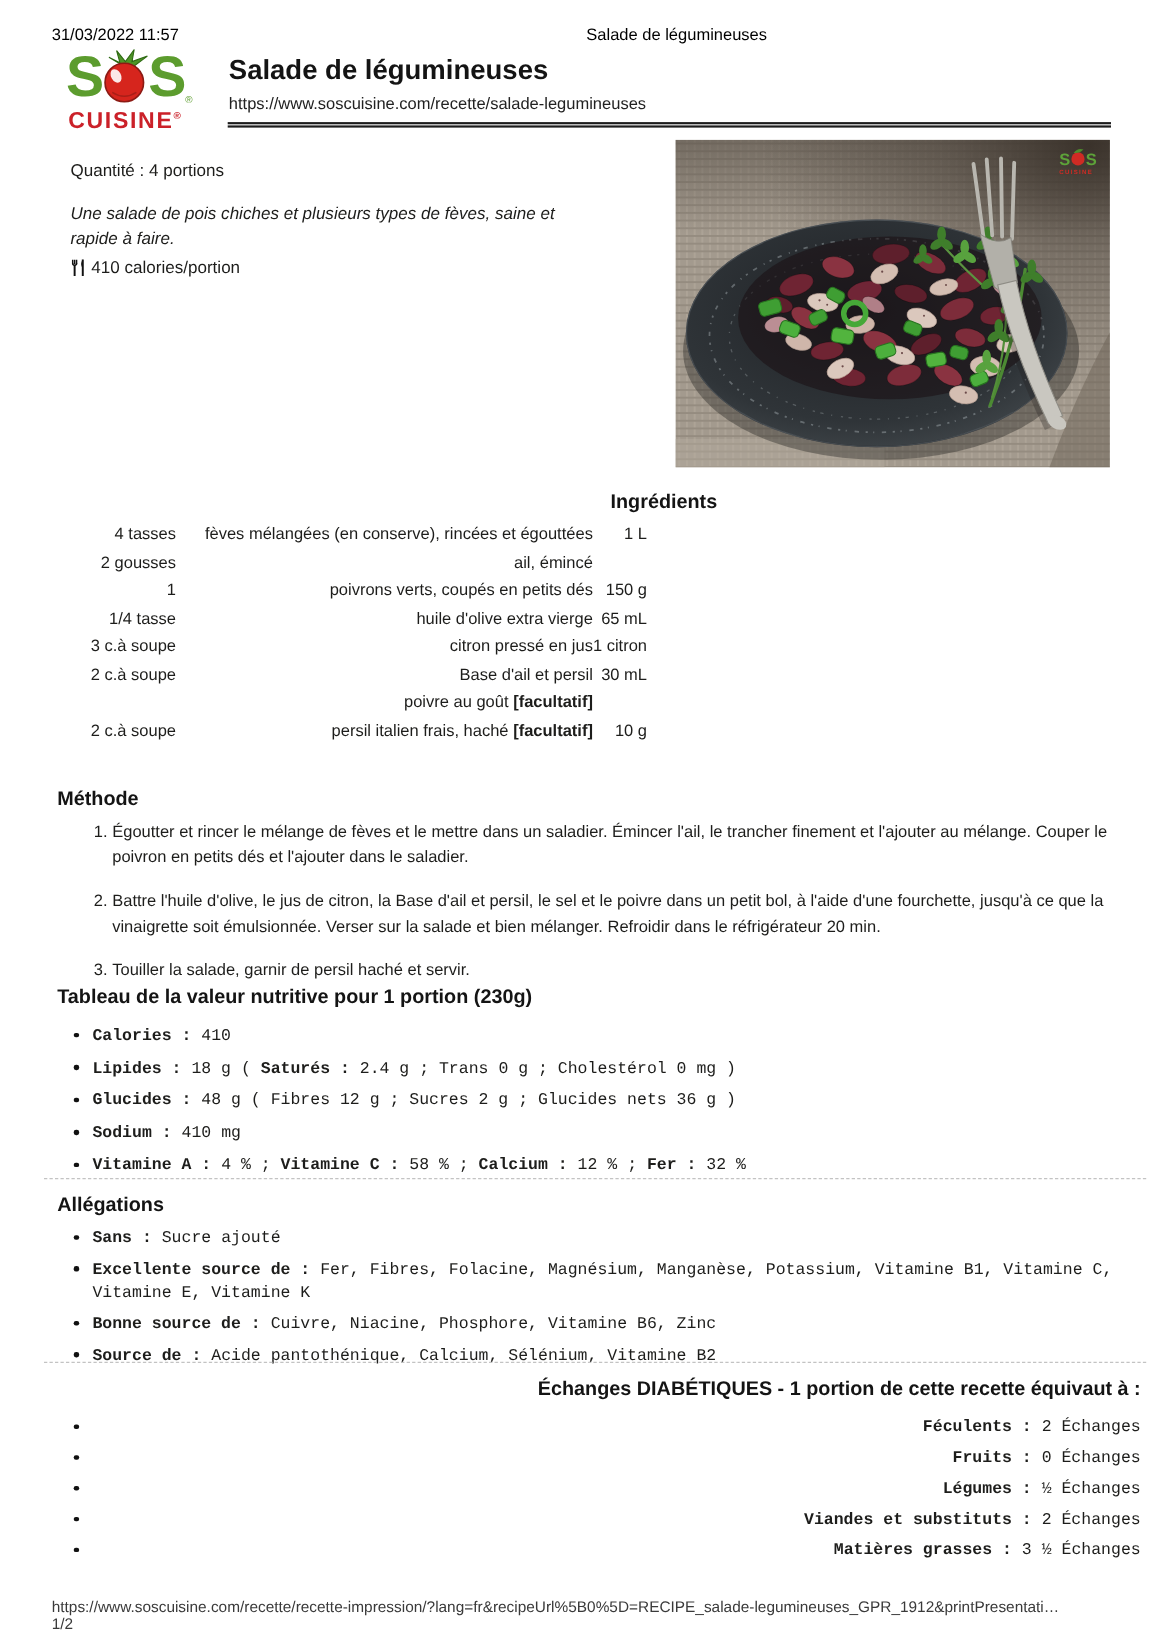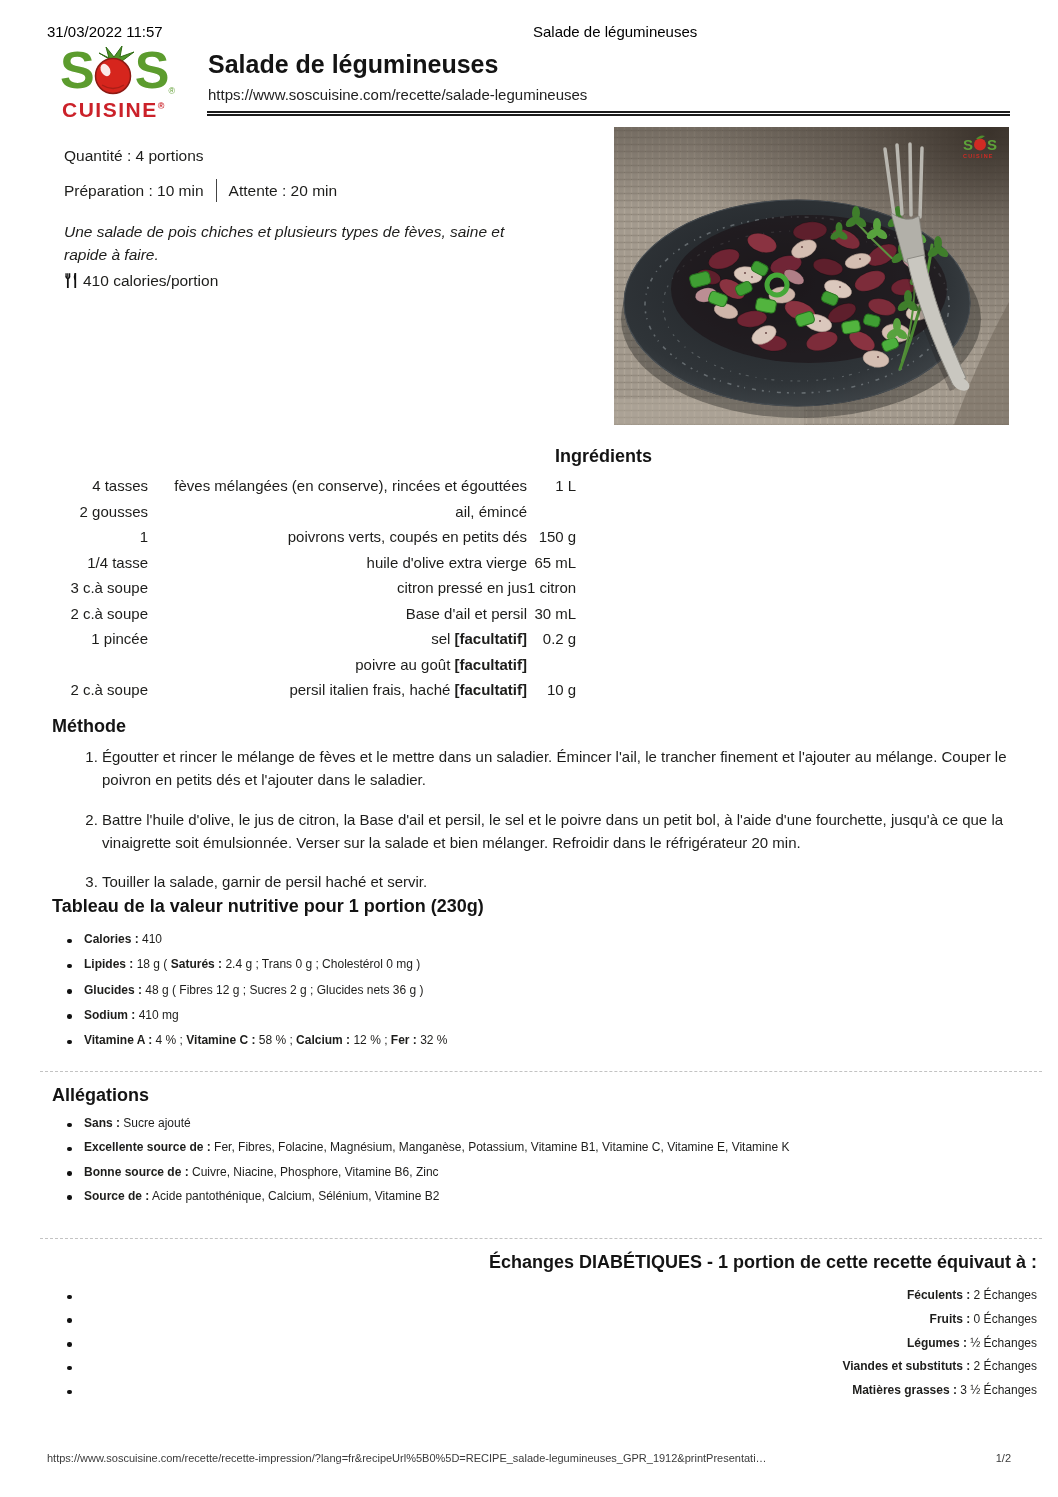--- a/index.html
+++ b/index.html
@@ -1,21 +1,21 @@
 <!DOCTYPE html>
 <html><head>
 <meta charset="utf-8">
 <style>
   html,body{margin:0;padding:0;background:#fff;}
   .page{position:relative;width:1058px;height:1497px;background:#fff;overflow:hidden;
         font-family:"Liberation Sans","DejaVu Sans",sans-serif;color:#1d1d1b;}
   .abs{position:absolute;}
   
   .hdr{font-size:15px;color:#000;}
-  .ftr{font-size:11px;color:#3a3a3a;}
+  .ftr{font-size:14px;color:#3a3a3a;flex-direction:column;}
   
   .logo{left:60px;top:44px;width:150px;}
   .logo-row{display:flex;align-items:flex-end;line-height:1;}
   .logo-s{font-size:52px;font-weight:700;color:#5c9c2e;letter-spacing:-2px;}
   .logo-reg-s{font-size:9px;color:#5c9c2e;align-self:flex-end;margin-left:1px;}
   .logo-cuisine{font-size:21px;font-weight:700;color:#cb2129;letter-spacing:1.5px;margin-top:2px;margin-left:2px;}
   .logo-cuisine sup{font-size:9px;}
   .tomato{margin:0 -3px -4px -3px;}
   
   .title-block{left:208px;top:50px;}
@@ -28,30 +28,30 @@
   .info-row{margin-bottom:14px;}
   .vbar{display:inline-block;width:0;height:23px;border-left:1px solid #444;
         vertical-align:-6px;margin:0 12px;}
   .desc{font-style:italic;line-height:1.5;margin-top:18px;}
   .cal-row{margin-top:5px;display:flex;align-items:center;gap:4px;}
   
   .photo{left:614px;top:127px;width:395px;height:298px;}
   
   h2{font-size:18px;font-weight:700;margin:0;color:#141414;}
   .ingredients{left:52px;top:446px;width:600px;text-align:right;}
-  .ing-table{border-collapse:collapse;margin-left:5px;margin-top:6px;font-size:15px;}
+  .ing-table{border-collapse:collapse;margin-left:17px;margin-top:6px;font-size:15px;}
   .ing-table td{padding:4px 0 4.5px 0;vertical-align:top;}
   .td-qty{width:91px;}
   .td-name{width:379px;}
   .b{font-weight:700;}
   .method{left:52px;top:716px;width:955px;}
   .method ol{margin:8px 0 0 0;padding-left:50px;font-size:15px;line-height:1.55;}
   .method li{margin-bottom:16px;}
   .nutrition{left:52px;top:896px;width:985px;}
-  .dots{list-style:none;margin:14px 0 0 0;padding-left:32px;font-size:12px;}
+  .dots{list-style:none;margin:14px 0 0 0;padding-left:32px;font-size:15px;font-family:Liberation Mono, monospace;}
   .dots li{position:relative;margin-bottom:8.5px;line-height:1.4;}
   .dots li::before{content:"";position:absolute;left:-17px;top:7.5px;width:4.5px;height:4.5px;
                    border-radius:50%;background:#111;}
   .dashed-sep{left:40px;width:1002px;border-top:1.6px dashed #c3c3c3;}
   .claims{left:52px;top:1085px;width:985px;}
   .claims-intro{font-size:15px;margin-top:13px;}
   .claims .dots{margin-top:9px;}
   .claims .dots li{margin-bottom:7.5px;}
   .exchanges{left:52px;top:1252px;width:985px;text-align:right;}
   .exchanges .dots li{margin-bottom:7px;}
@@ -83,23 +83,20 @@
   </div>
 
   <div class="abs title-block">
     <h1 class="recipe-title">Salade de légumineuses</h1>
     <div class="recipe-url">https://www.soscuisine.com/recette/salade-legumineuses</div>
   </div>
   <div class="abs header-rule"></div>
 
   <div class="abs info">
     <div class="info-row">Quantité : 4 portions</div>
-    <div class="info-row">
-      <span>Préparation : 10 min</span><span class="vbar"></span><span>Attente : 20 min</span>
-    </div>
     <div class="desc">
       <span style="display:block">Une salade de pois chiches et plusieurs types de fèves, saine et</span>
       <span style="display:block">rapide à faire.</span>
     </div>
     <div class="cal-row">
       <span style="display:inline-flex;">
         <svg width="15" height="17" viewBox="0 0 16 18">
           <path d="M2.2,1.2 V5.4 M4.1,1.2 V5.4 M6,1.2 V5.4" stroke="#111" stroke-width="1.4" fill="none"></path>
           <path d="M2.2,4.6 a1.9,2 0 0,0 3.8,0" stroke="#111" stroke-width="1.4" fill="none"></path>
           <path d="M4.1,6 V17" stroke="#111" stroke-width="1.9"></path>
@@ -315,25 +312,20 @@
             <td class="td-qty">3 c.à soupe</td>
             <td class="td-name"><span>citron pressé en jus</span><span class="b"></span></td>
             <td>1 citron</td>
           </tr>
         <tr>
             <td class="td-qty">2 c.à soupe</td>
             <td class="td-name"><span>Base d'ail et persil</span><span class="b"></span></td>
             <td>30 mL</td>
           </tr>
         <tr>
-            <td class="td-qty">1 pincée</td>
-            <td class="td-name"><span>sel </span><span class="b">[facultatif]</span></td>
-            <td>0.2 g</td>
-          </tr>
-        <tr>
             <td class="td-qty"></td>
             <td class="td-name"><span>poivre au goût </span><span class="b">[facultatif]</span></td>
             <td></td>
           </tr>
         <tr>
             <td class="td-qty">2 c.à soupe</td>
             <td class="td-name"><span>persil italien frais, haché </span><span class="b">[facultatif]</span></td>
             <td>10 g</td>
           </tr>
       </tbody>

